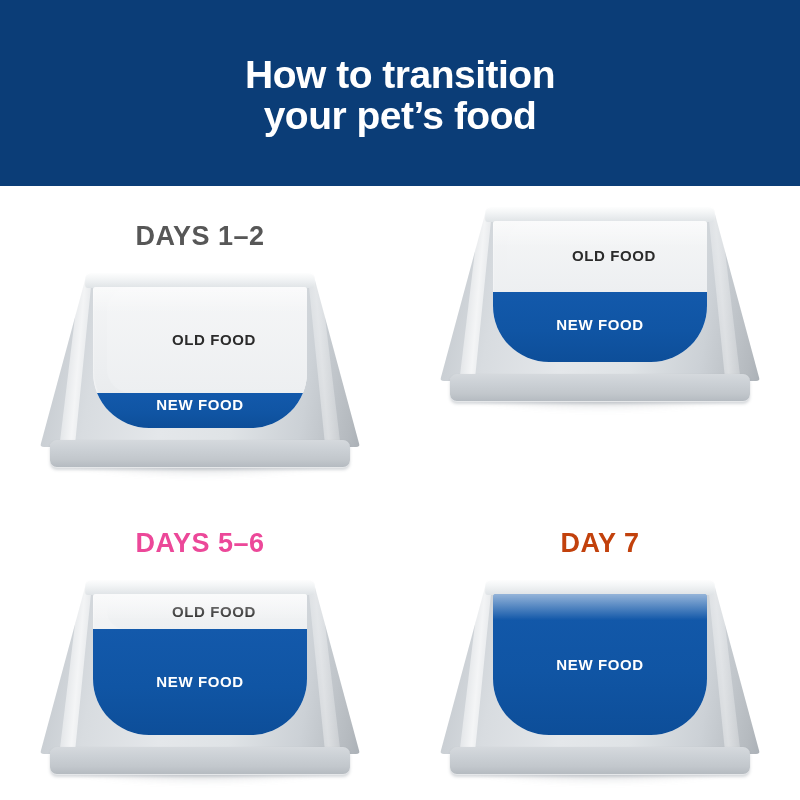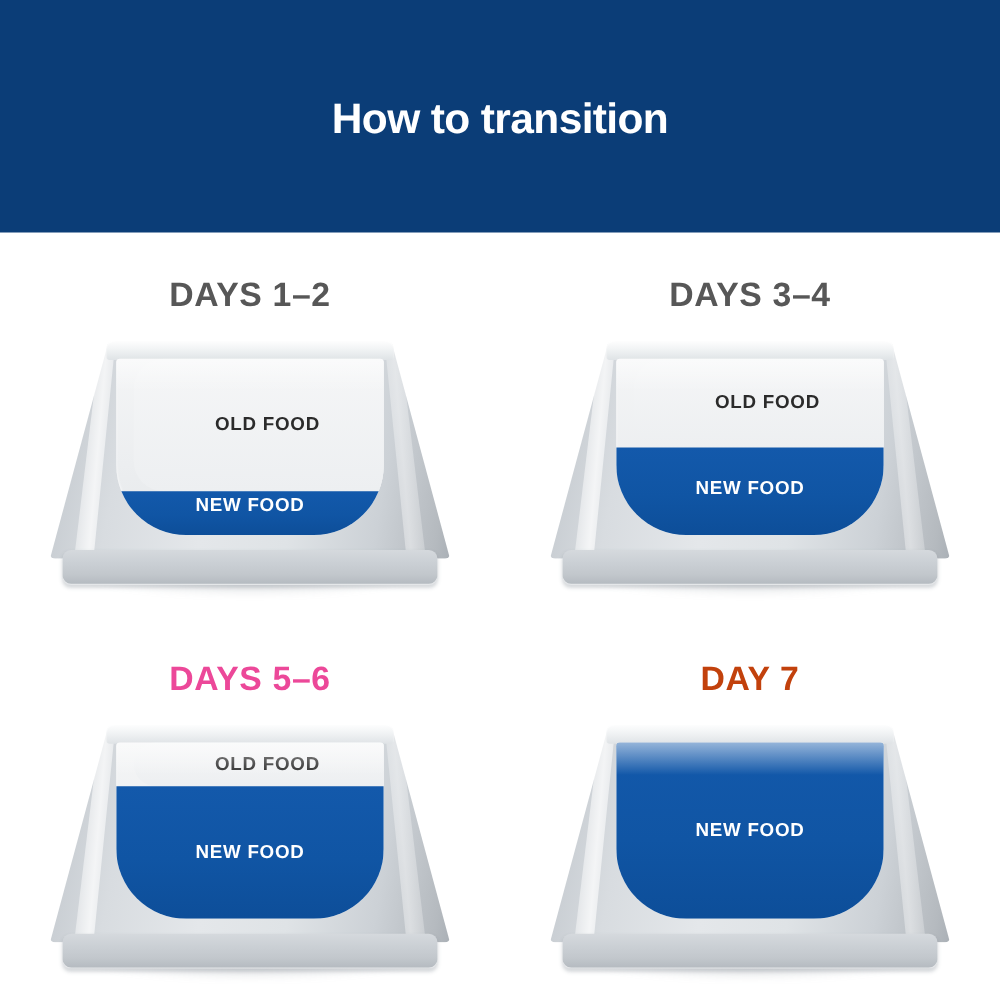--- a/index.html
+++ b/index.html
@@ -12,21 +12,21 @@
   .page{position:relative;width:800px;height:800px;background:#fff;}
 
   
   .header{
     position:absolute;left:0;top:0;width:800px;height:186px;
     background:#0b3d77;
     display:flex;align-items:center;justify-content:center;
   }
   .header-title{
     color:#ffffff;
-    font-size:34px;
+    font-size:39px;
     font-weight:bold;
     line-height:1.06;
     text-align:center;
     letter-spacing:-0.5px;
     padding-top:4px;
   }
   .header-title .l2{display:block;}
 
   
   .grid{
@@ -126,20 +126,21 @@
   .lbl-new{color:#ffffff;}
 </style>
 </head>
 <body>
 
 <div class="page">
 
   <div class="header" style="background: rgb(11, 61, 119);">
     <div class="header-title" style="color: rgb(255, 255, 255);">
       <span>How to transition</span>
+      <span class="l2">your pet’s food</span>
     </div>
   </div>
 
   <div class="grid">
 
     <div class="cell">
       <div class="step-title" style="color: rgb(87, 87, 87);">DAYS 1–2</div>
       <div class="bowl">
         <div class="ground"></div>
         <div class="shell"></div>
@@ -153,21 +154,20 @@
           </div>
           <div class="new" style="height: 25%;">
             <div class="lbl lbl-new" style="top: 3px;">NEW FOOD</div>
           </div>
           <div class="cavity-gloss"></div>
         </div>
       </div>
     </div>
 
     <div class="cell">
-      <div class="step-title" style="color: rgb(87, 87, 87);">DAYS 3–4</div>
       <div class="bowl">
         <div class="ground"></div>
         <div class="shell"></div>
         <div class="bevel-l"></div>
         <div class="bevel-r"></div>
         <div class="rim"></div>
         <div class="base"></div>
         <div class="cavity">
           <div class="old" style="height: 50%;">
             <div class="lbl lbl-old" style="top: 26.25px;">OLD FOOD</div>

